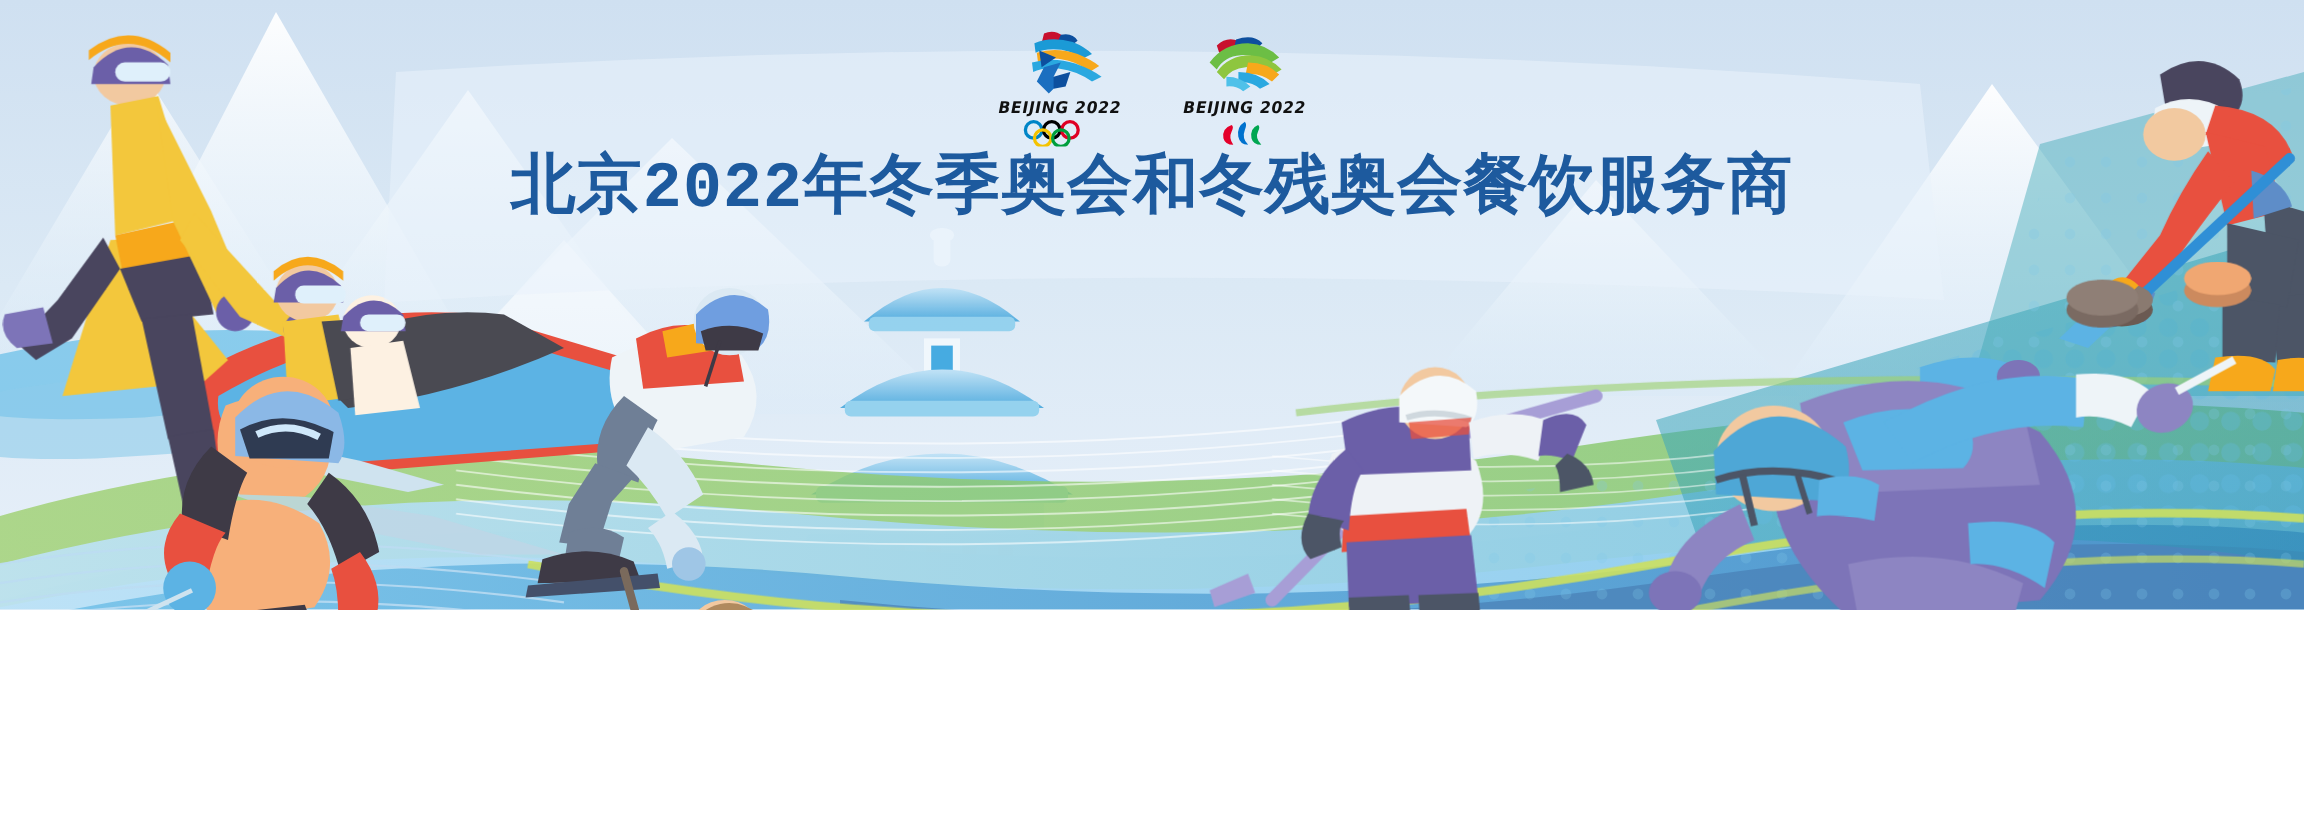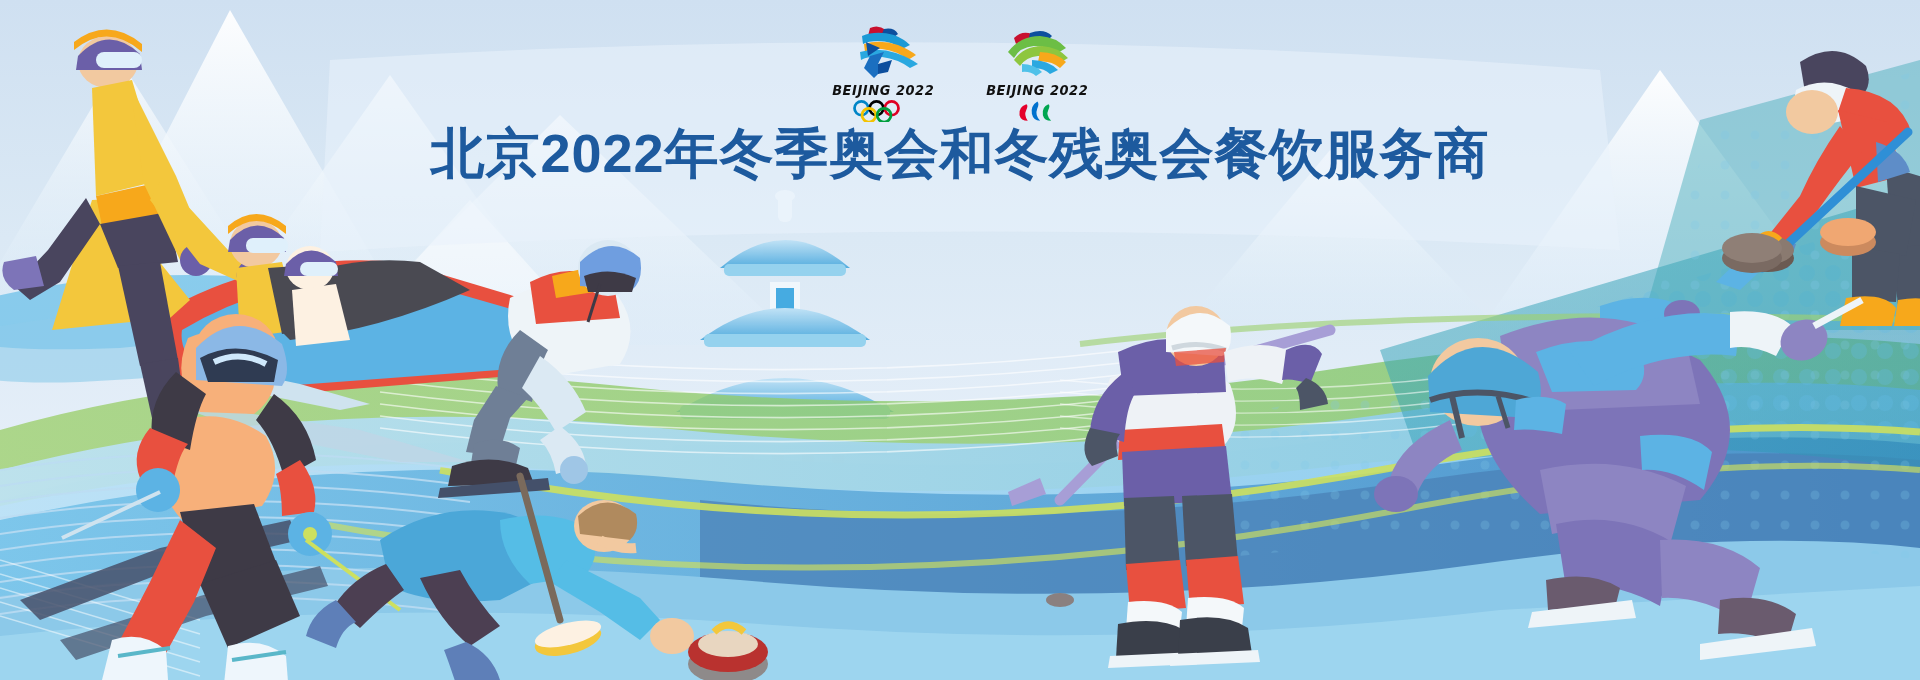--- a/index.html
+++ b/index.html
@@ -1,20 +1,20 @@
 <!DOCTYPE html>
 <html><head>
 <meta charset="utf-8">
 <style>
   html,body{margin:0;padding:0;background:#fff;}
   body{font-family:"Liberation Sans","DejaVu Sans",sans-serif;}
 
   #banner{
     position:relative;
-    width:1920px;height:680px;
+    width:1920px;height:508px;
     overflow:hidden;
     background:linear-gradient(180deg,#cfe0f1 0%,#d9e7f4 28%,#e4eef8 55%,#e9f2fa 100%);
   }
   #banner svg.layer{position:absolute;left:0;top:0;width:1920px;height:680px;display:block;}
 
   
   #emblems{
     position:absolute;left:0;top:22px;width:1920px;
     display:flex;justify-content:center;align-items:flex-start;gap:34px;
     z-index:40;pointer-events:none;
@@ -27,21 +27,21 @@
     font-size:13.5px;letter-spacing:.6px;
     color:#111;margin-top:2px;white-space:nowrap;
     transform:scaleX(.96);
   }
   .emblem .rings{height:22px;margin-top:2px;}
 
   
   #title{
     position:absolute;left:0;top:118px;width:1920px;
     text-align:center;z-index:45;
-    font-family:Liberation Sans, sans-serif;
+    font-family:Liberation Mono, monospace;
     font-weight:700;
     font-size:54px;
     letter-spacing:1px;
     color:#1d5a9e;
     white-space:nowrap;
     pointer-events:none;
   }
 </style>
 </head>
 <body>

